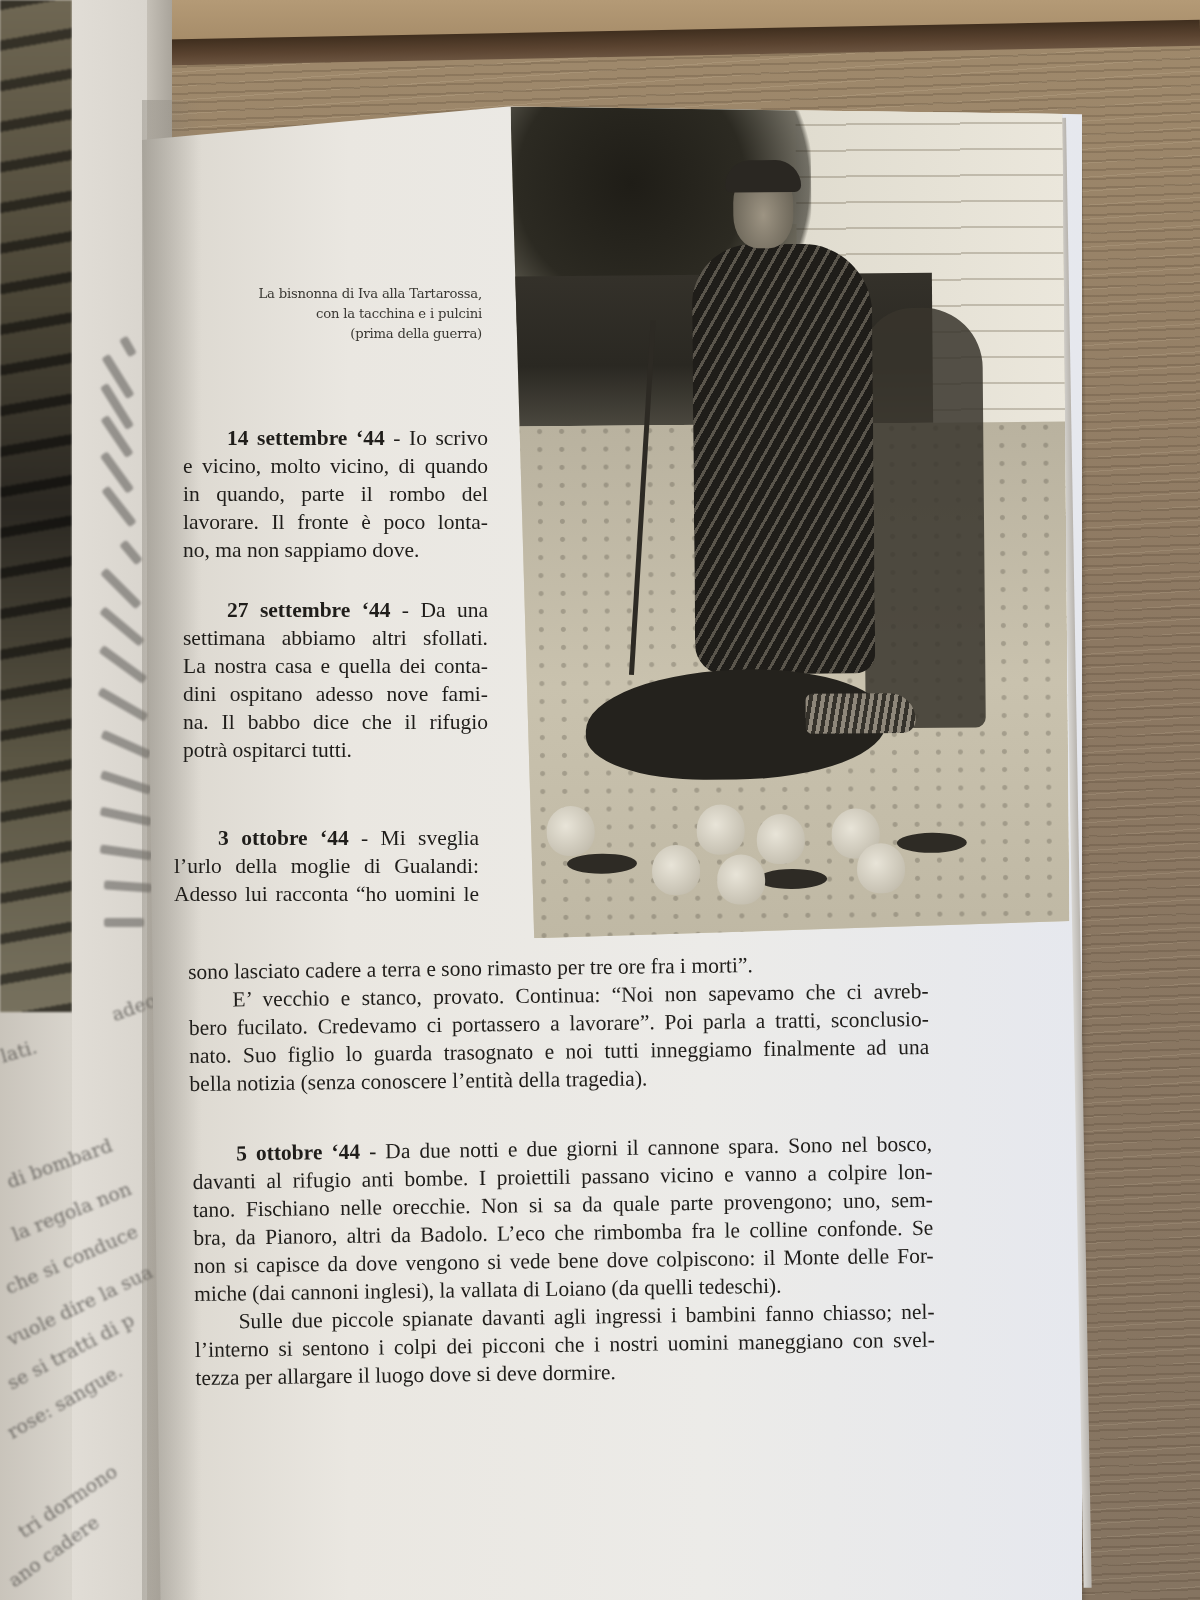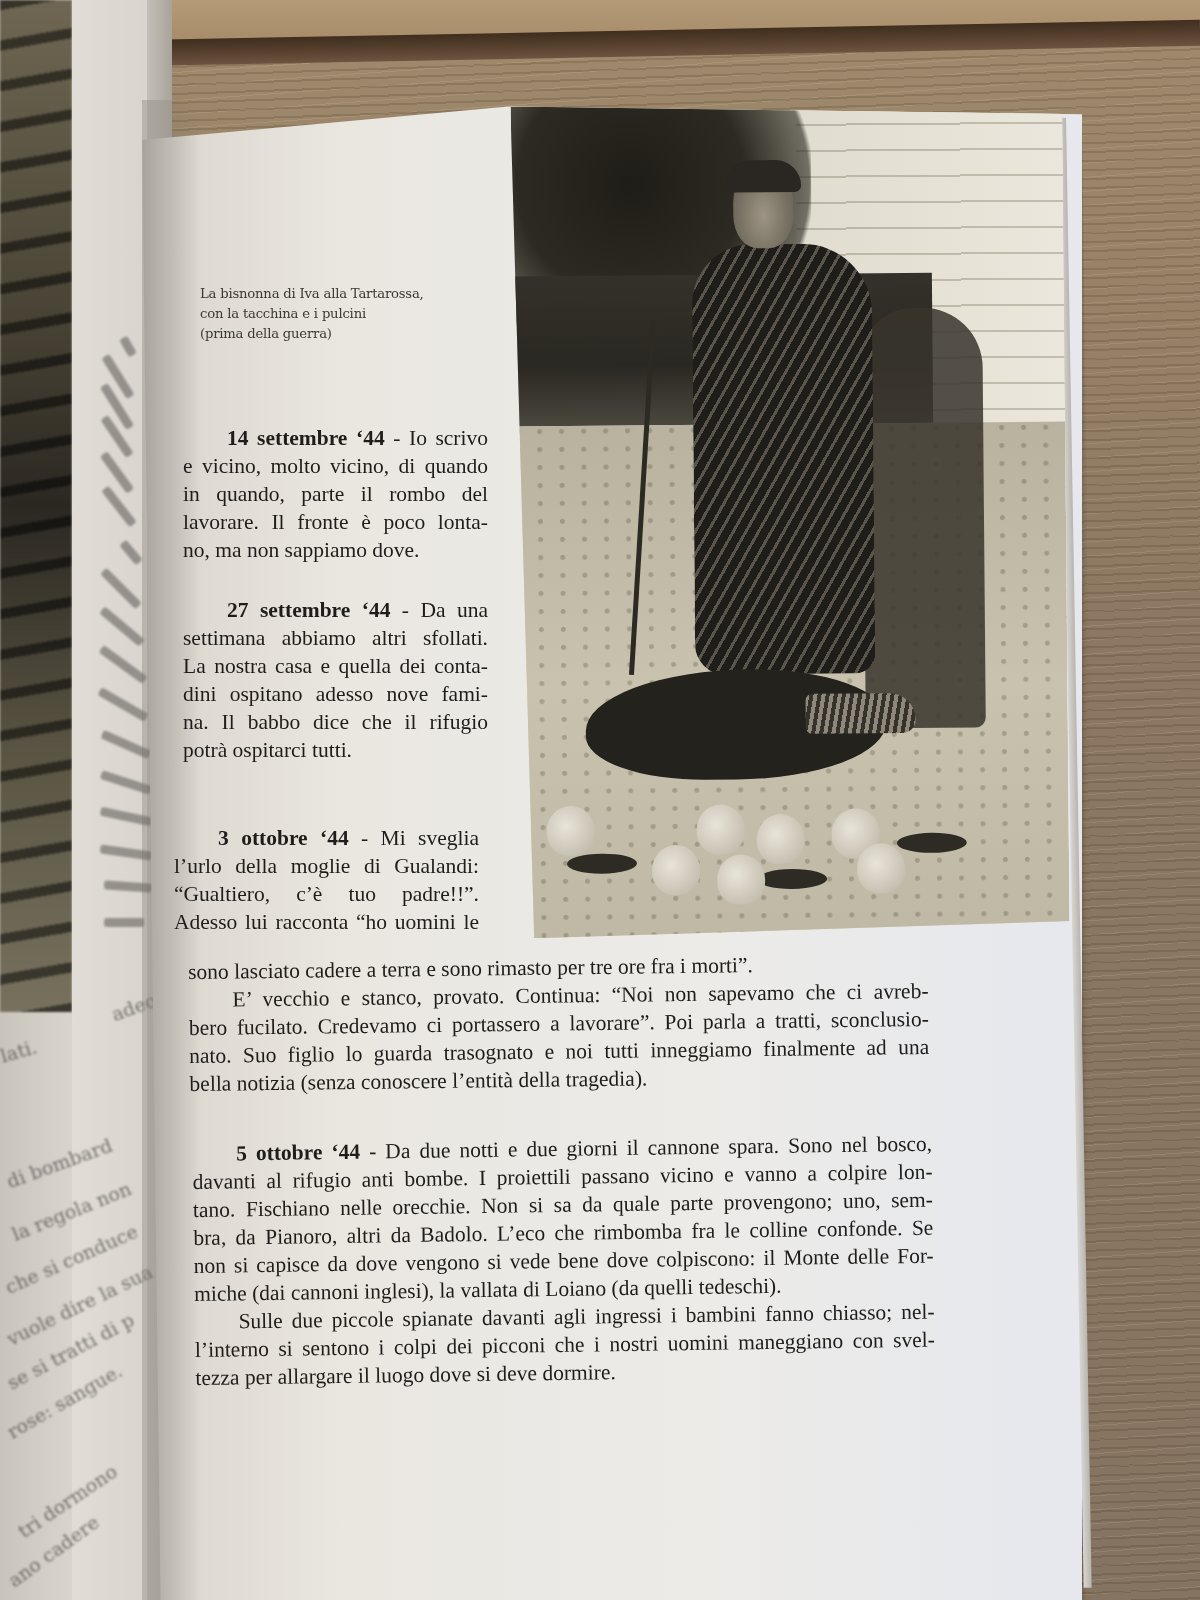--- a/index.html
+++ b/index.html
@@ -97,21 +97,21 @@
   .ph-turkey { position: absolute; left: 70px; top: 565px; width: 300px; height: 110px;
     background: #24221d; border-radius: 55% 45% 50% 40%; }
   .ph-turkey-tail { position: absolute; left: 290px; top: 590px; width: 110px; height: 40px;
     background: repeating-linear-gradient(100deg, #8e877a 0 4px, #35322b 4px 8px); border-radius: 10px 40px 20px 10px; }
   .ph-chick { position: absolute; width: 48px; height: 50px;
     background: radial-gradient(ellipse at 40% 40%, #e8e4d8, #b9b3a3); border-radius: 50% 50% 45% 45%; }
   .ph-chick-shadow { position: absolute; width: 70px; height: 20px; background: #2e2b25; border-radius: 50%; }
   
   .caption {
     position: absolute; left: 200px; top: 284px; width: 282px;
-    font-family: "DejaVu Serif", serif; font-size: 13.2px;
+    text-align: right; font-family: "DejaVu Serif", serif; font-size: 13.2px;
     line-height: 20px; color: #3a3833; letter-spacing: -0.2px;
   }
   .caption div { white-space: nowrap; }
   .body-text {
     position: absolute; font-family: "Liberation Serif", serif; font-size: 21.5px;
     color: #1f1d1a; line-height: 28px;
   }
   .narrow { left: 183px; width: 305px; }
   .line { white-space: nowrap; display: block; text-align: justify; text-align-last: justify; }
   .line.last { text-align-last: left; }
@@ -213,21 +213,20 @@
   <span class="line">settimana abbiamo altri sfollati.</span>
   <span class="line">La nostra casa e quella dei conta-</span>
   <span class="line">dini ospitano adesso nove fami-</span>
   <span class="line">na. Il babbo dice che il rifugio</span>
   <span class="line last">potrà ospitarci tutti.</span>
 </div>
 
 <div class="body-text narrow" style="top:824px;left:174px">
   <span class="line indent"><span class="date">3 ottobre ‘44</span><span> - Mi sveglia</span></span>
   <span class="line">l’urlo della moglie di Gualandi:</span>
-  <span class="line">“Gualtiero, c’è tuo padre!!”.</span>
   <span class="line">Adesso lui racconta “ho uomini le</span>
 </div>
 <div class="body-text wide" style="top:958px;left:188px;width:740px;transform:rotate(-0.7deg);transform-origin:left top">
   <span class="line last">sono lasciato cadere a terra e sono rimasto per tre ore fra i morti”.</span>
   <span class="line indent">E’ vecchio e stanco, provato. Continua: “Noi non sapevamo che ci avreb-</span>
   <span class="line">bero fucilato. Credevamo ci portassero a lavorare”. Poi parla a tratti, sconclusio-</span>
   <span class="line">nato. Suo figlio lo guarda trasognato e noi tutti inneggiamo finalmente ad una</span>
   <span class="line last">bella notizia (senza conoscere l’entità della tragedia).</span>
 </div>
 

